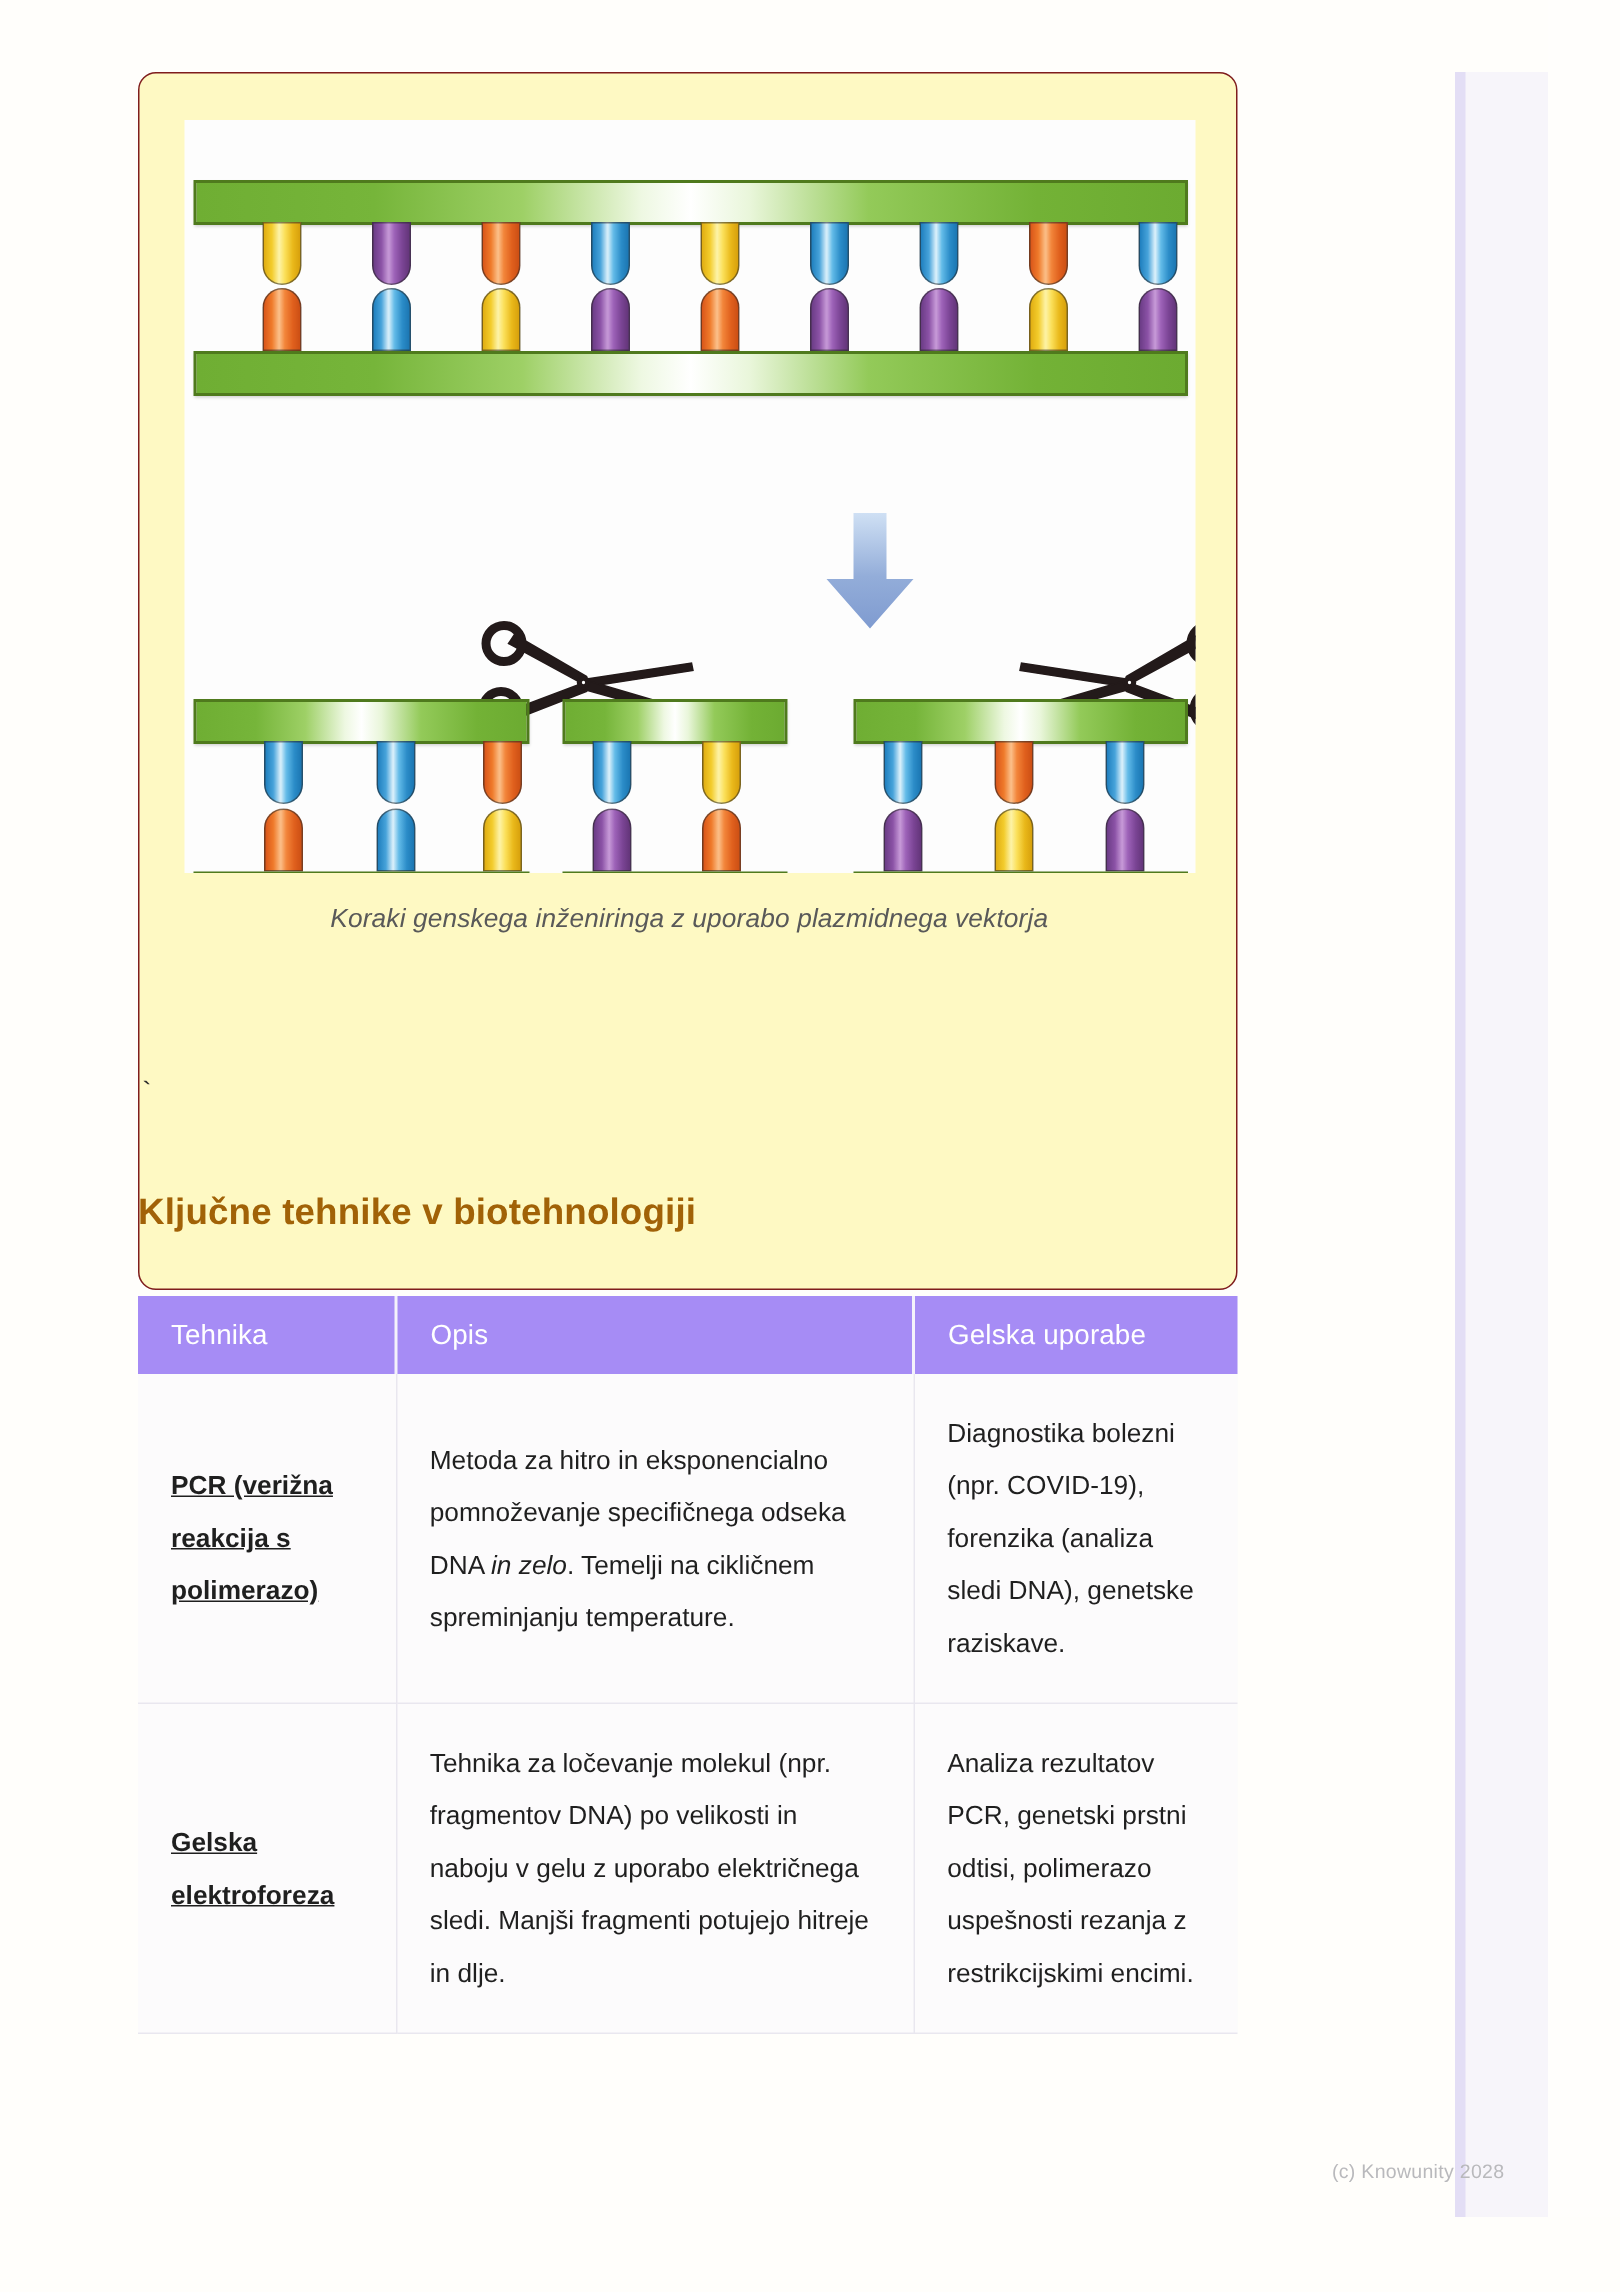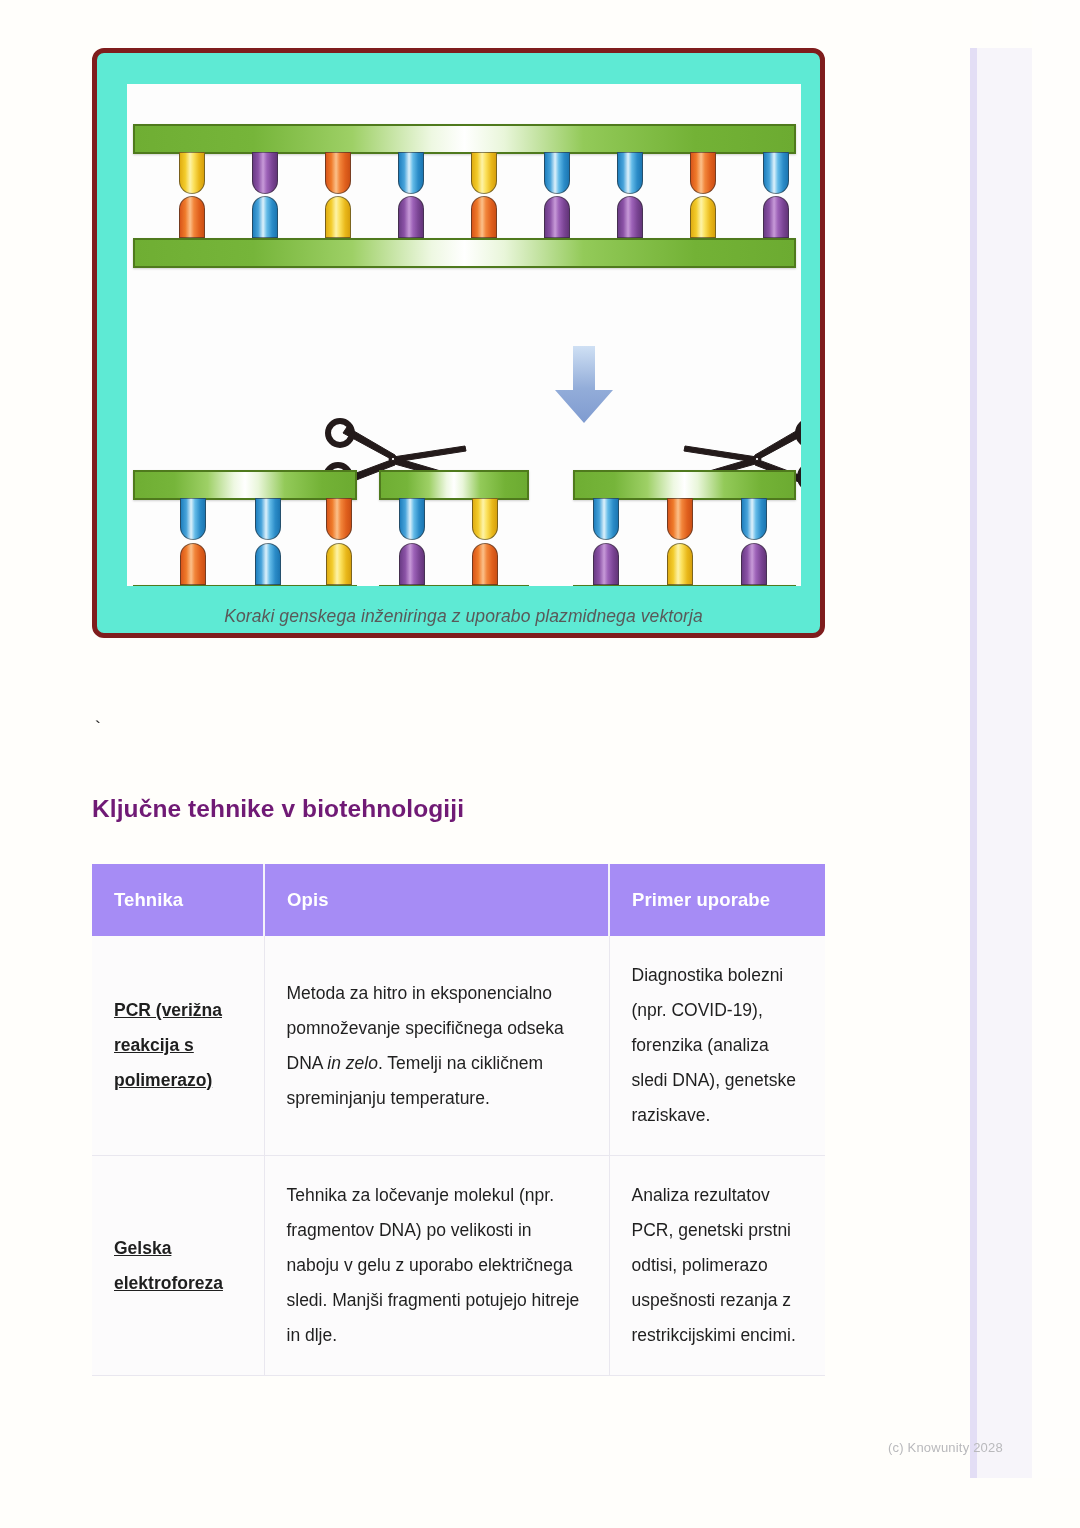--- a/index.html
+++ b/index.html
@@ -48,23 +48,23 @@
     width: 970px;
     height: 1528px;
   }
 
   
   .figure-card {
     position: absolute;
     left: 92px;
     top: 48px;
     width: 733px;
-    height: 590px;
-    background: #5eead4;
-    border: 5px solid #7f1d1d;
+    height: 812px;
+    background: #fef9c3;
+    border: 1px solid #7f1d1d;
     border-radius: 12px;
     box-sizing: border-box;
   }
 
   .figure-image {
     position: absolute;
     left: 30px;
     top: 31px;
     width: 674px;
     height: 502px;
@@ -129,21 +129,21 @@
   .scissors.left  { left: 196px; top: 331px; }
   .scissors.right { left: 555px; top: 331px; transform: scaleX(-1); }
 
   
   .section-heading {
     position: absolute;
     left: 92px;
     top: 795px;
     font-size: 24.5px;
     font-weight: bold;
-    color: #701a75;
+    color: #a16207;
     letter-spacing: 0.1px;
   }
 
   .backtick {
     position: absolute;
     left: 92px;
     top: 718px;
     font-size: 19px;
     color: #2b2b2b;
     font-family: "Liberation Mono", monospace;
@@ -159,23 +159,23 @@
   table.tech-table {
     border-collapse: collapse;
     width: 733px;
     table-layout: fixed;
     background: #fcfcfc;
   }
   table.tech-table th {
     background: #a68cf5;
     color: #ffffff;
     font-size: 18.5px;
-    font-weight: bold;
+    font-weight: normal;
     text-align: left;
-    padding: 25px 22px;
+    padding: 15px 22px;
     border-right: 2px solid #f4f2fb;
     letter-spacing: 0.1px;
   }
   table.tech-table th:last-child { border-right: none; }
   table.tech-table td {
     font-size: 17.5px;
     color: #1f1f1f;
     padding: 22px 22px;
     vertical-align: middle;
     border-right: 1px solid #e9e7ef;
@@ -320,21 +320,21 @@
     <table class="tech-table">
       <colgroup>
           <col class="c1">
           <col class="c2">
           <col class="c3">
         </colgroup>
       <thead>
         <tr>
           <th>Tehnika</th>
           <th>Opis</th>
-          <th>Primer uporabe</th>
+          <th>Gelska uporabe</th>
         </tr>
       </thead>
       <tbody>
         <tr>
           <td class="tech-name">PCR (verižna reakcija s polimerazo)</td>
           <td><span>Metoda za hitro in eksponencialno pomnoževanje specifičnega odseka DNA </span><em>in zelo</em><span>. Temelji na cikličnem spreminjanju temperature.</span></td>
           <td>Diagnostika bolezni (npr. COVID-19), forenzika (analiza sledi DNA), genetske raziskave.</td>
         </tr>
         <tr>
           <td class="tech-name">Gelska elektroforeza</td>

